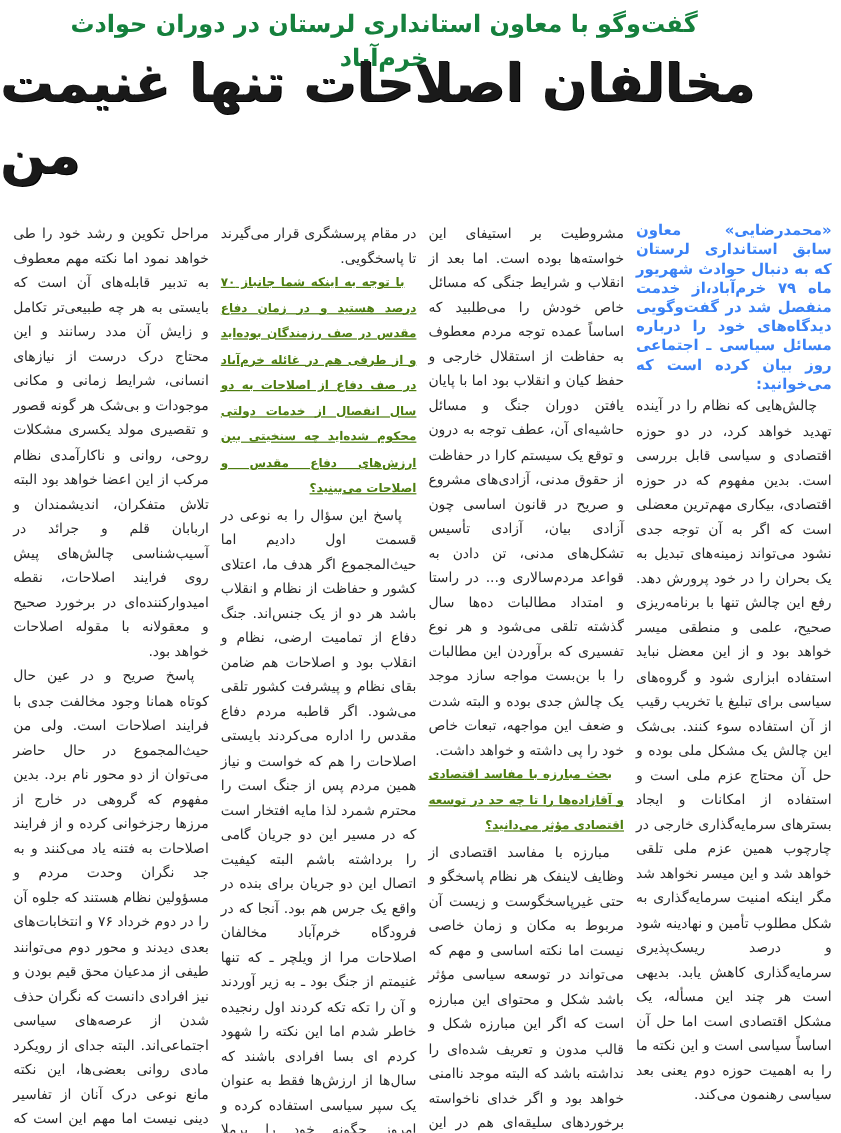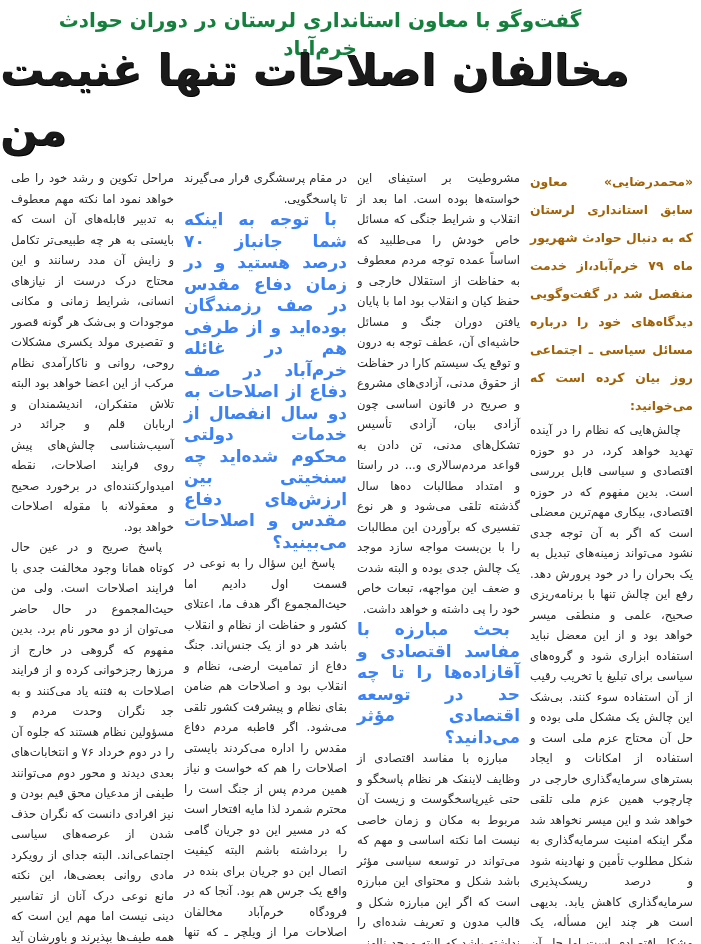--- a/index.html
+++ b/index.html
@@ -3,24 +3,24 @@
 <meta charset="utf-8">
 <style>
   html, body { margin:0; padding:0; background:#ffffff; }
   body { width:701px; height:944px; overflow:hidden; position:relative; font-family:"DejaVu Sans", sans-serif; color:#1a1a1a; }
   .page { position:absolute; left:0; top:0; width:701px; height:944px; background:#fff; }
   .supertitle { position:absolute; top:6px; left:0; width:568px; text-align:center; direction:rtl; font-weight:bold; font-size:20px; line-height:28px; color:#15803d;padding-left:36px; }
   .headline { position:absolute; left:0; width:701px; text-align:left; direction:rtl; font-weight:900; font-size:44px; color:#1a1a1a; letter-spacing:0px; text-shadow:1px 1px 0 #000; }
   .hl1 { top:40px; line-height:60px; }
   .hl2 { top:100px; line-height:58px; }
   .cols { position:absolute; top:168px; left:4px; width:694px; height:776px; display:flex; flex-direction:row-reverse; }
-  .col { width:173px; padding:0 5px; box-sizing:border-box; direction:rtl; text-align:justify; font-size:11.6px; line-height:20.5px; color:#2a2a2a; overflow:hidden; }
+  .col { width:173px; padding:0 5px; box-sizing:border-box; direction:rtl; text-align:justify; font-size:11.6px; line-height:20.5px; color:#2a2a2a; overflow:hidden;margin-top:16px; }
   .col p { margin:0; text-indent:12px; }
-  .col .lead { font-weight:bold; font-size:12.4px; line-height:28px; text-indent:0; color:#a16207; }
-  .col .q { font-weight:bold; font-size:17px; line-height:21.5px; color:#3b82f6; text-indent:10px; }
+  .col .lead { font-weight:bold; font-size:12.4px; line-height:16px; text-indent:0; color:#3b82f6; }
+  .col .q { font-weight:bold; font-size:10px; line-height:21.5px; color:#4d7c0f; text-indent:10px;text-decoration:underline; }
 </style>
 </head>
 <body>
 
 <div class="page">
   <div class="supertitle">گفت‌وگو با معاون استانداری لرستان در دوران حوادث خرم‌آباد</div>
   <div class="headline hl1">مخالفان اصلاحات تنها غنیمت من</div>
 
   <div class="cols">
     <div class="col">

